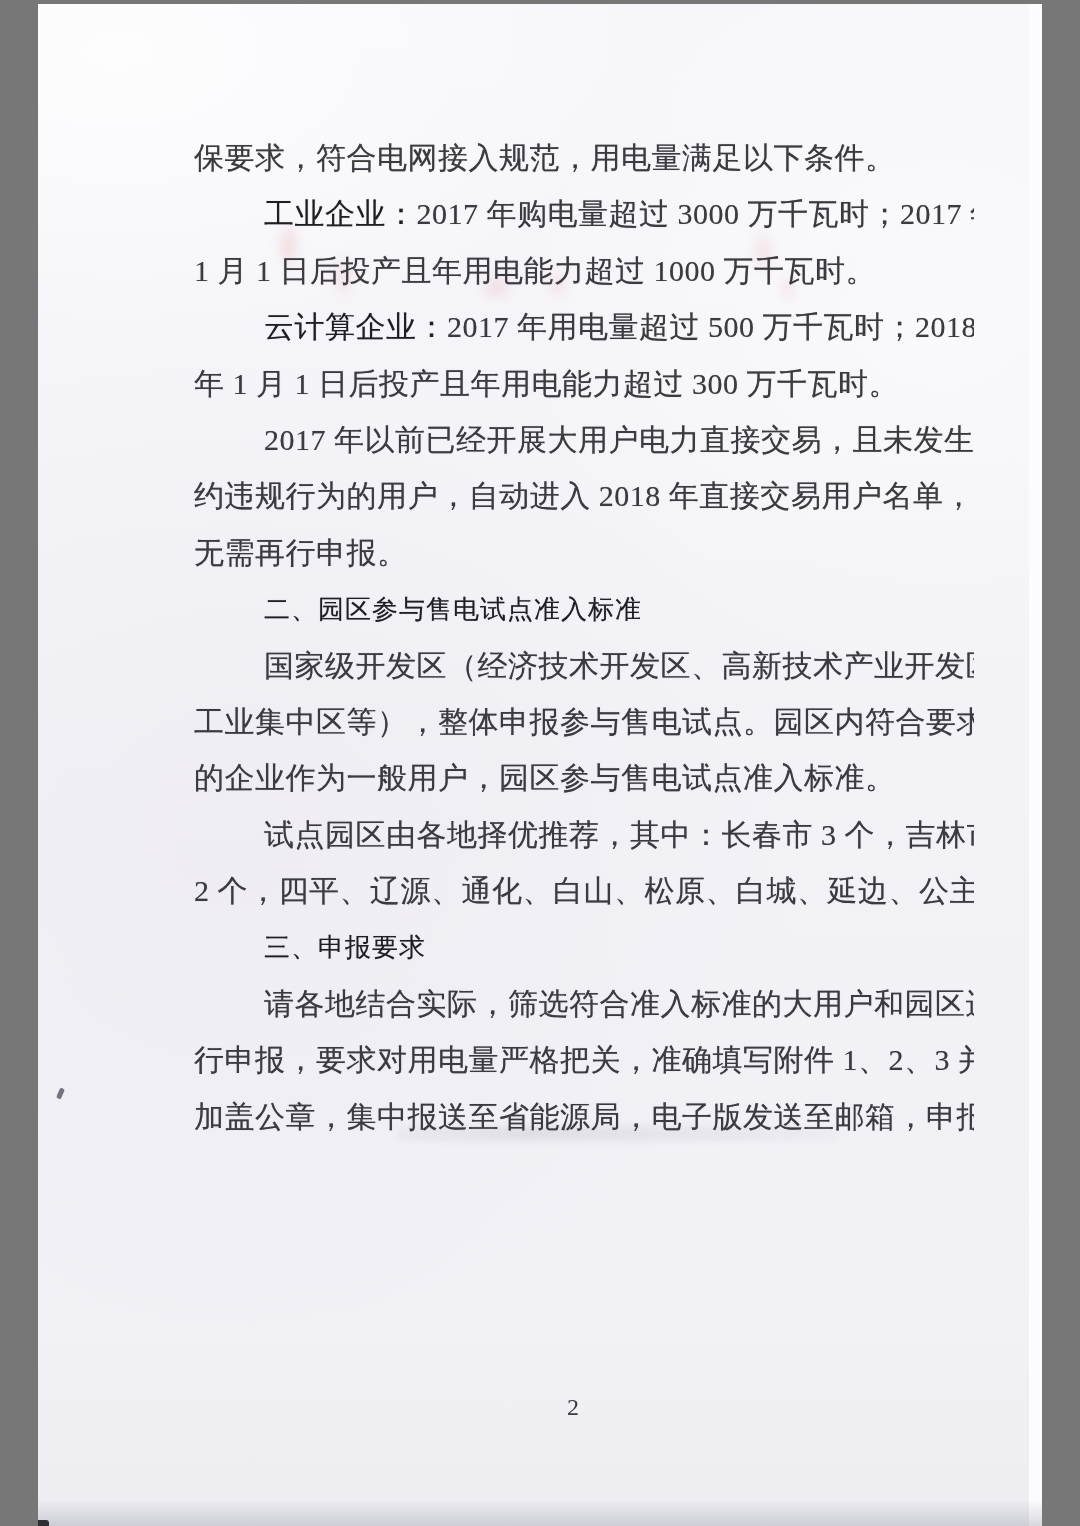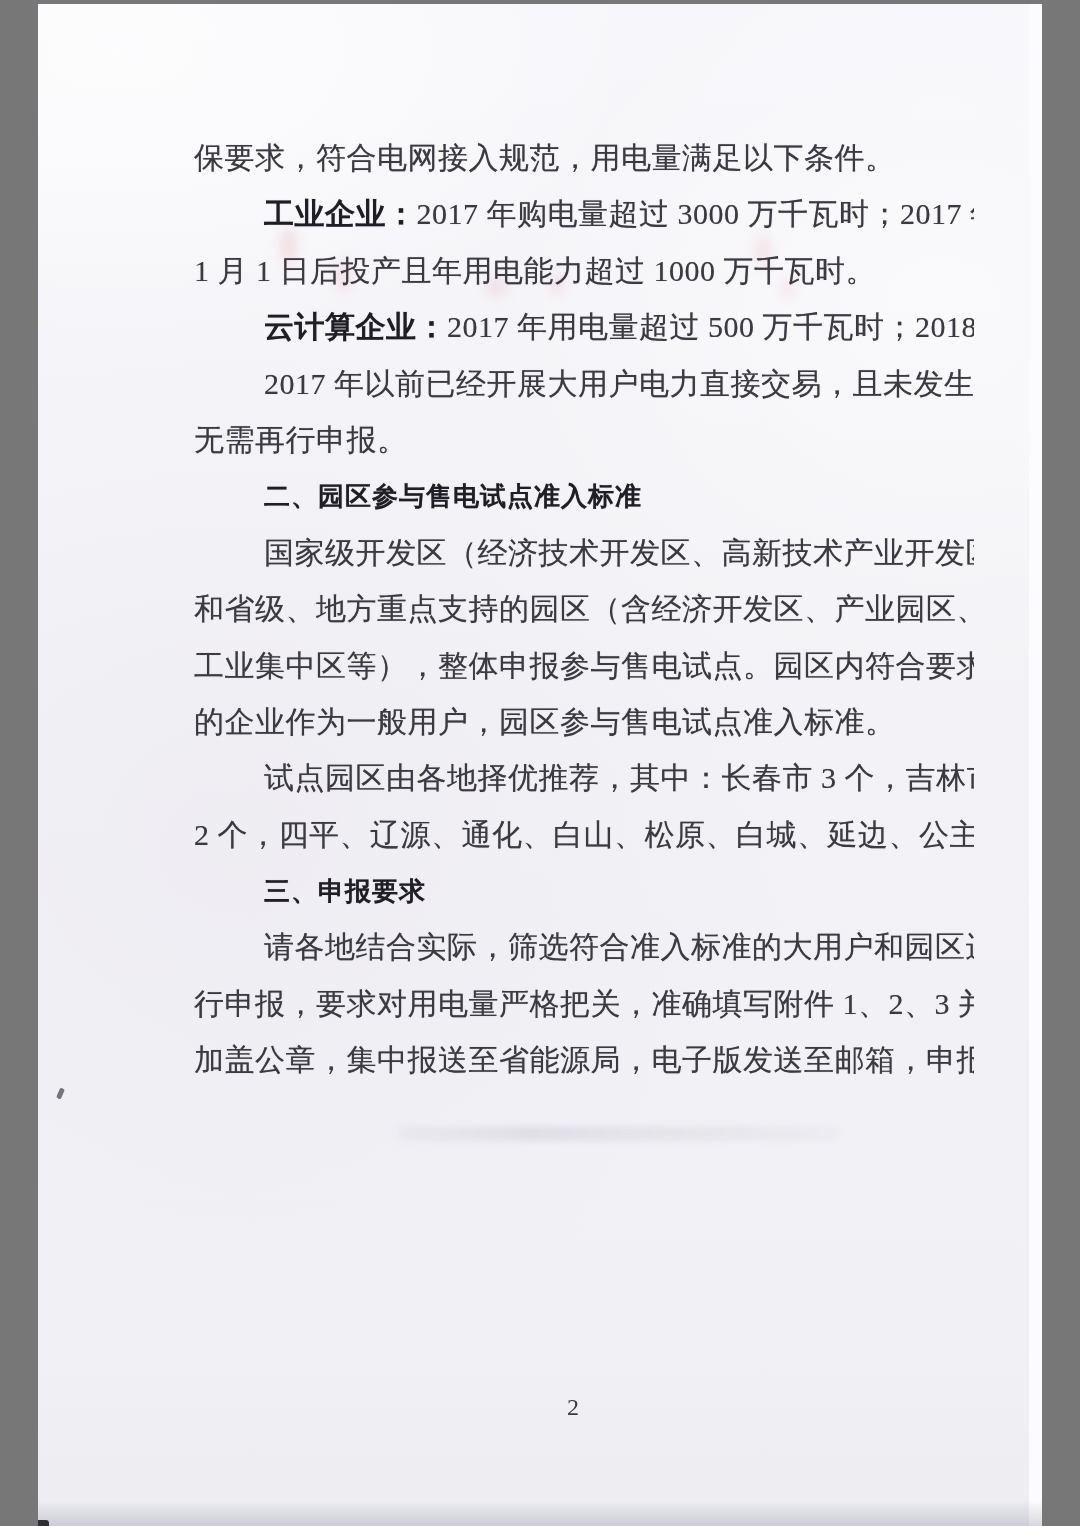--- a/index.html
+++ b/index.html
@@ -37,21 +37,21 @@
     letter-spacing:.5px;
     color:var(--ink);
     white-space:nowrap;
     overflow:hidden;
     text-shadow:0 0 .7px rgba(58,58,66,.55);
   }
   .line.full{text-align:justify;text-align-last:justify;}
   .line.indent{padding-left:70px;}
   .line b,.line.heading{
     font-family:"Liberation Sans","DejaVu Sans",sans-serif;
-    font-weight:bold;
+    font-weight:normal;
     color:var(--heading-ink);
   }
   .line.heading{font-size:26px;letter-spacing:1px;}
   
   .page-number{
     position:absolute;
     left:505px;top:1390px;width:60px;
     text-align:center;
     font-size:24px;
     color:var(--ink);
@@ -109,25 +109,26 @@
   <div class="red-ghost g1"></div>
   <div class="red-ghost g2"></div>
   <div class="red-ghost g3"></div>
   <div class="gray-smudge"></div>
 
   <div class="doc-body" id="doc-body">
       <div class="line">保要求，符合电网接入规范，用电量满足以下条件。</div>
       <div class="line indent full"><b>工业企业：</b>2017 年购电量超过 3000 万千瓦时；2017 年</div>
       <div class="line">1 月 1 日后投产且年用电能力超过 1000 万千瓦时。</div>
       <div class="line indent full"><b>云计算企业：</b>2017 年用电量超过 500 万千瓦时；2018</div>
+      <div class="line">年 1 月 1 日后投产且年用电能力超过 300 万千瓦时。</div>
       <div class="line indent full">2017 年以前已经开展大用户电力直接交易，且未发生违</div>
+      <div class="line full">约违规行为的用户，自动进入 2018 年直接交易用户名单，</div>
       <div class="line">无需再行申报。</div>
       <div class="line heading indent">二、园区参与售电试点准入标准</div>
       <div class="line indent full">国家级开发区（经济技术开发区、高新技术产业开发区）</div>
-      <div class="line full">和省级、地方重点支持的园区（含经济开发区、产业园区、</div>
       <div class="line full">工业集中区等），整体申报参与售电试点。园区内符合要求</div>
       <div class="line">的企业作为一般用户，园区参与售电试点准入标准。</div>
       <div class="line indent full">试点园区由各地择优推荐，其中：长春市 3 个，吉林市</div>
       <div class="line full">2 个，四平、辽源、通化、白山、松原、白城、延边、公主</div>
       <div class="line heading indent">三、申报要求</div>
       <div class="line indent full">请各地结合实际，筛选符合准入标准的大用户和园区进</div>
       <div class="line full">行申报，要求对用电量严格把关，准确填写附件 1、2、3 并</div>
       <div class="line full">加盖公章，集中报送至省能源局，电子版发送至邮箱，申报</div>
     </div>
 

